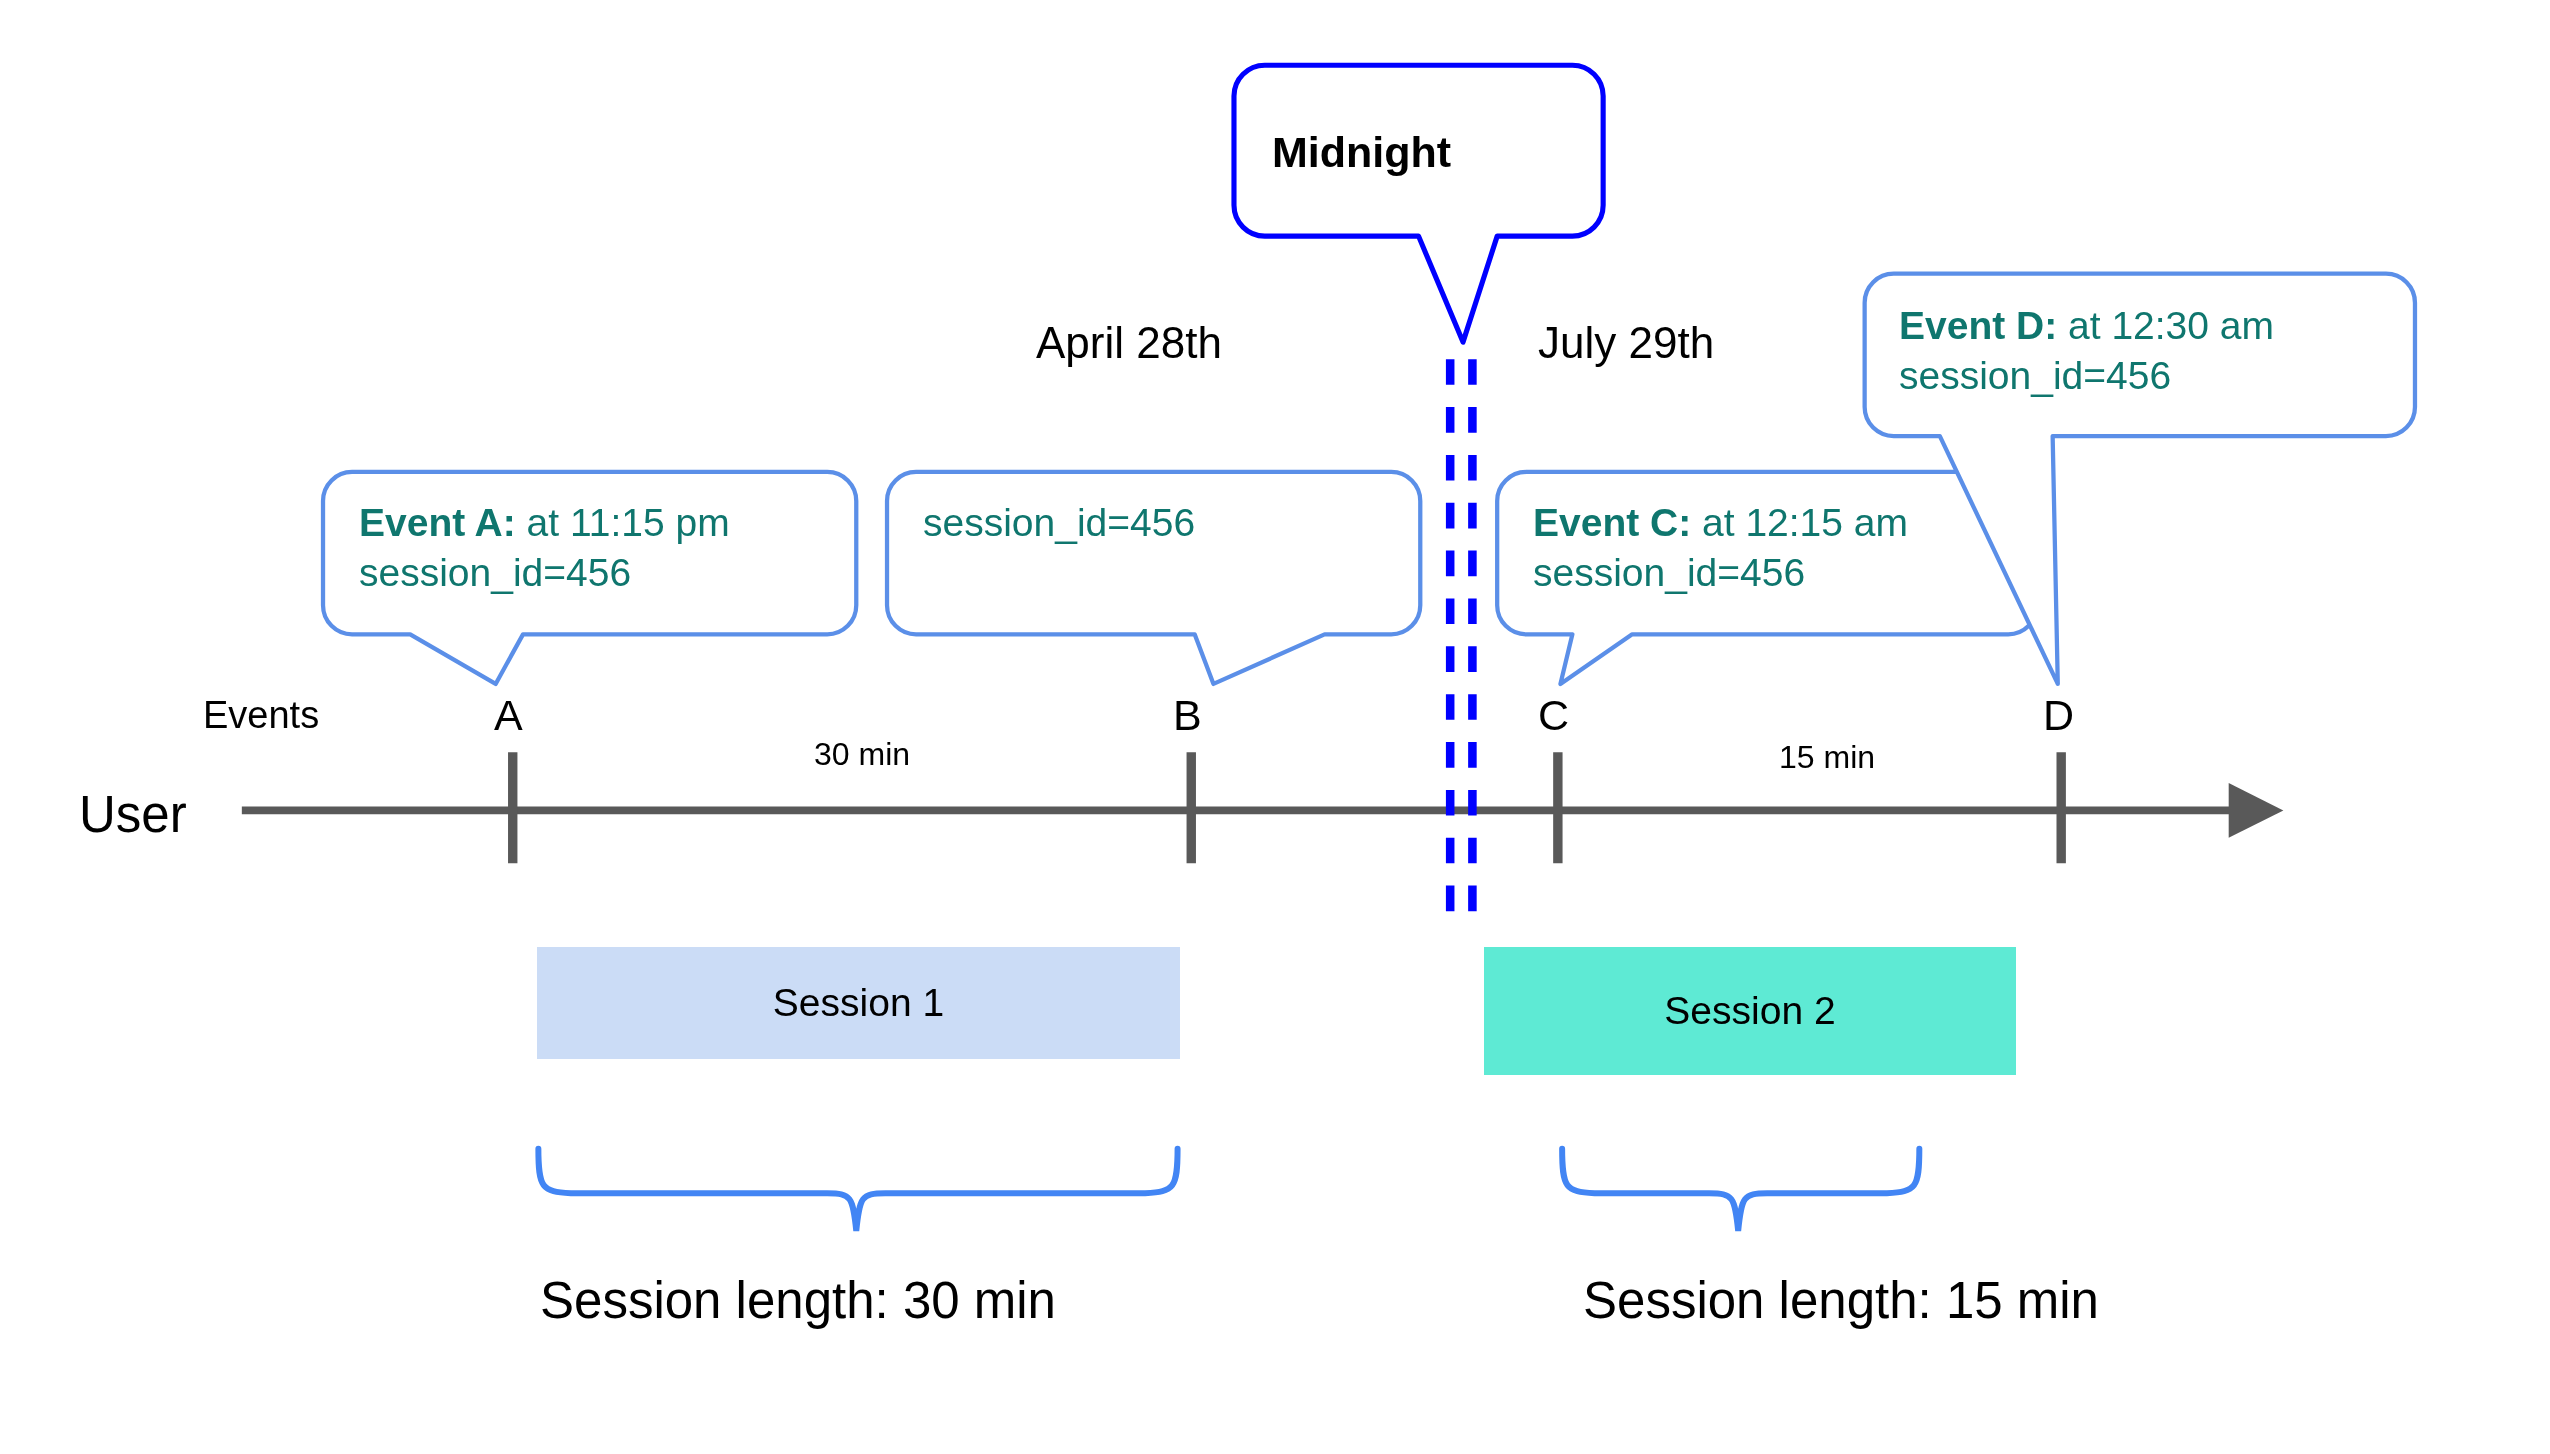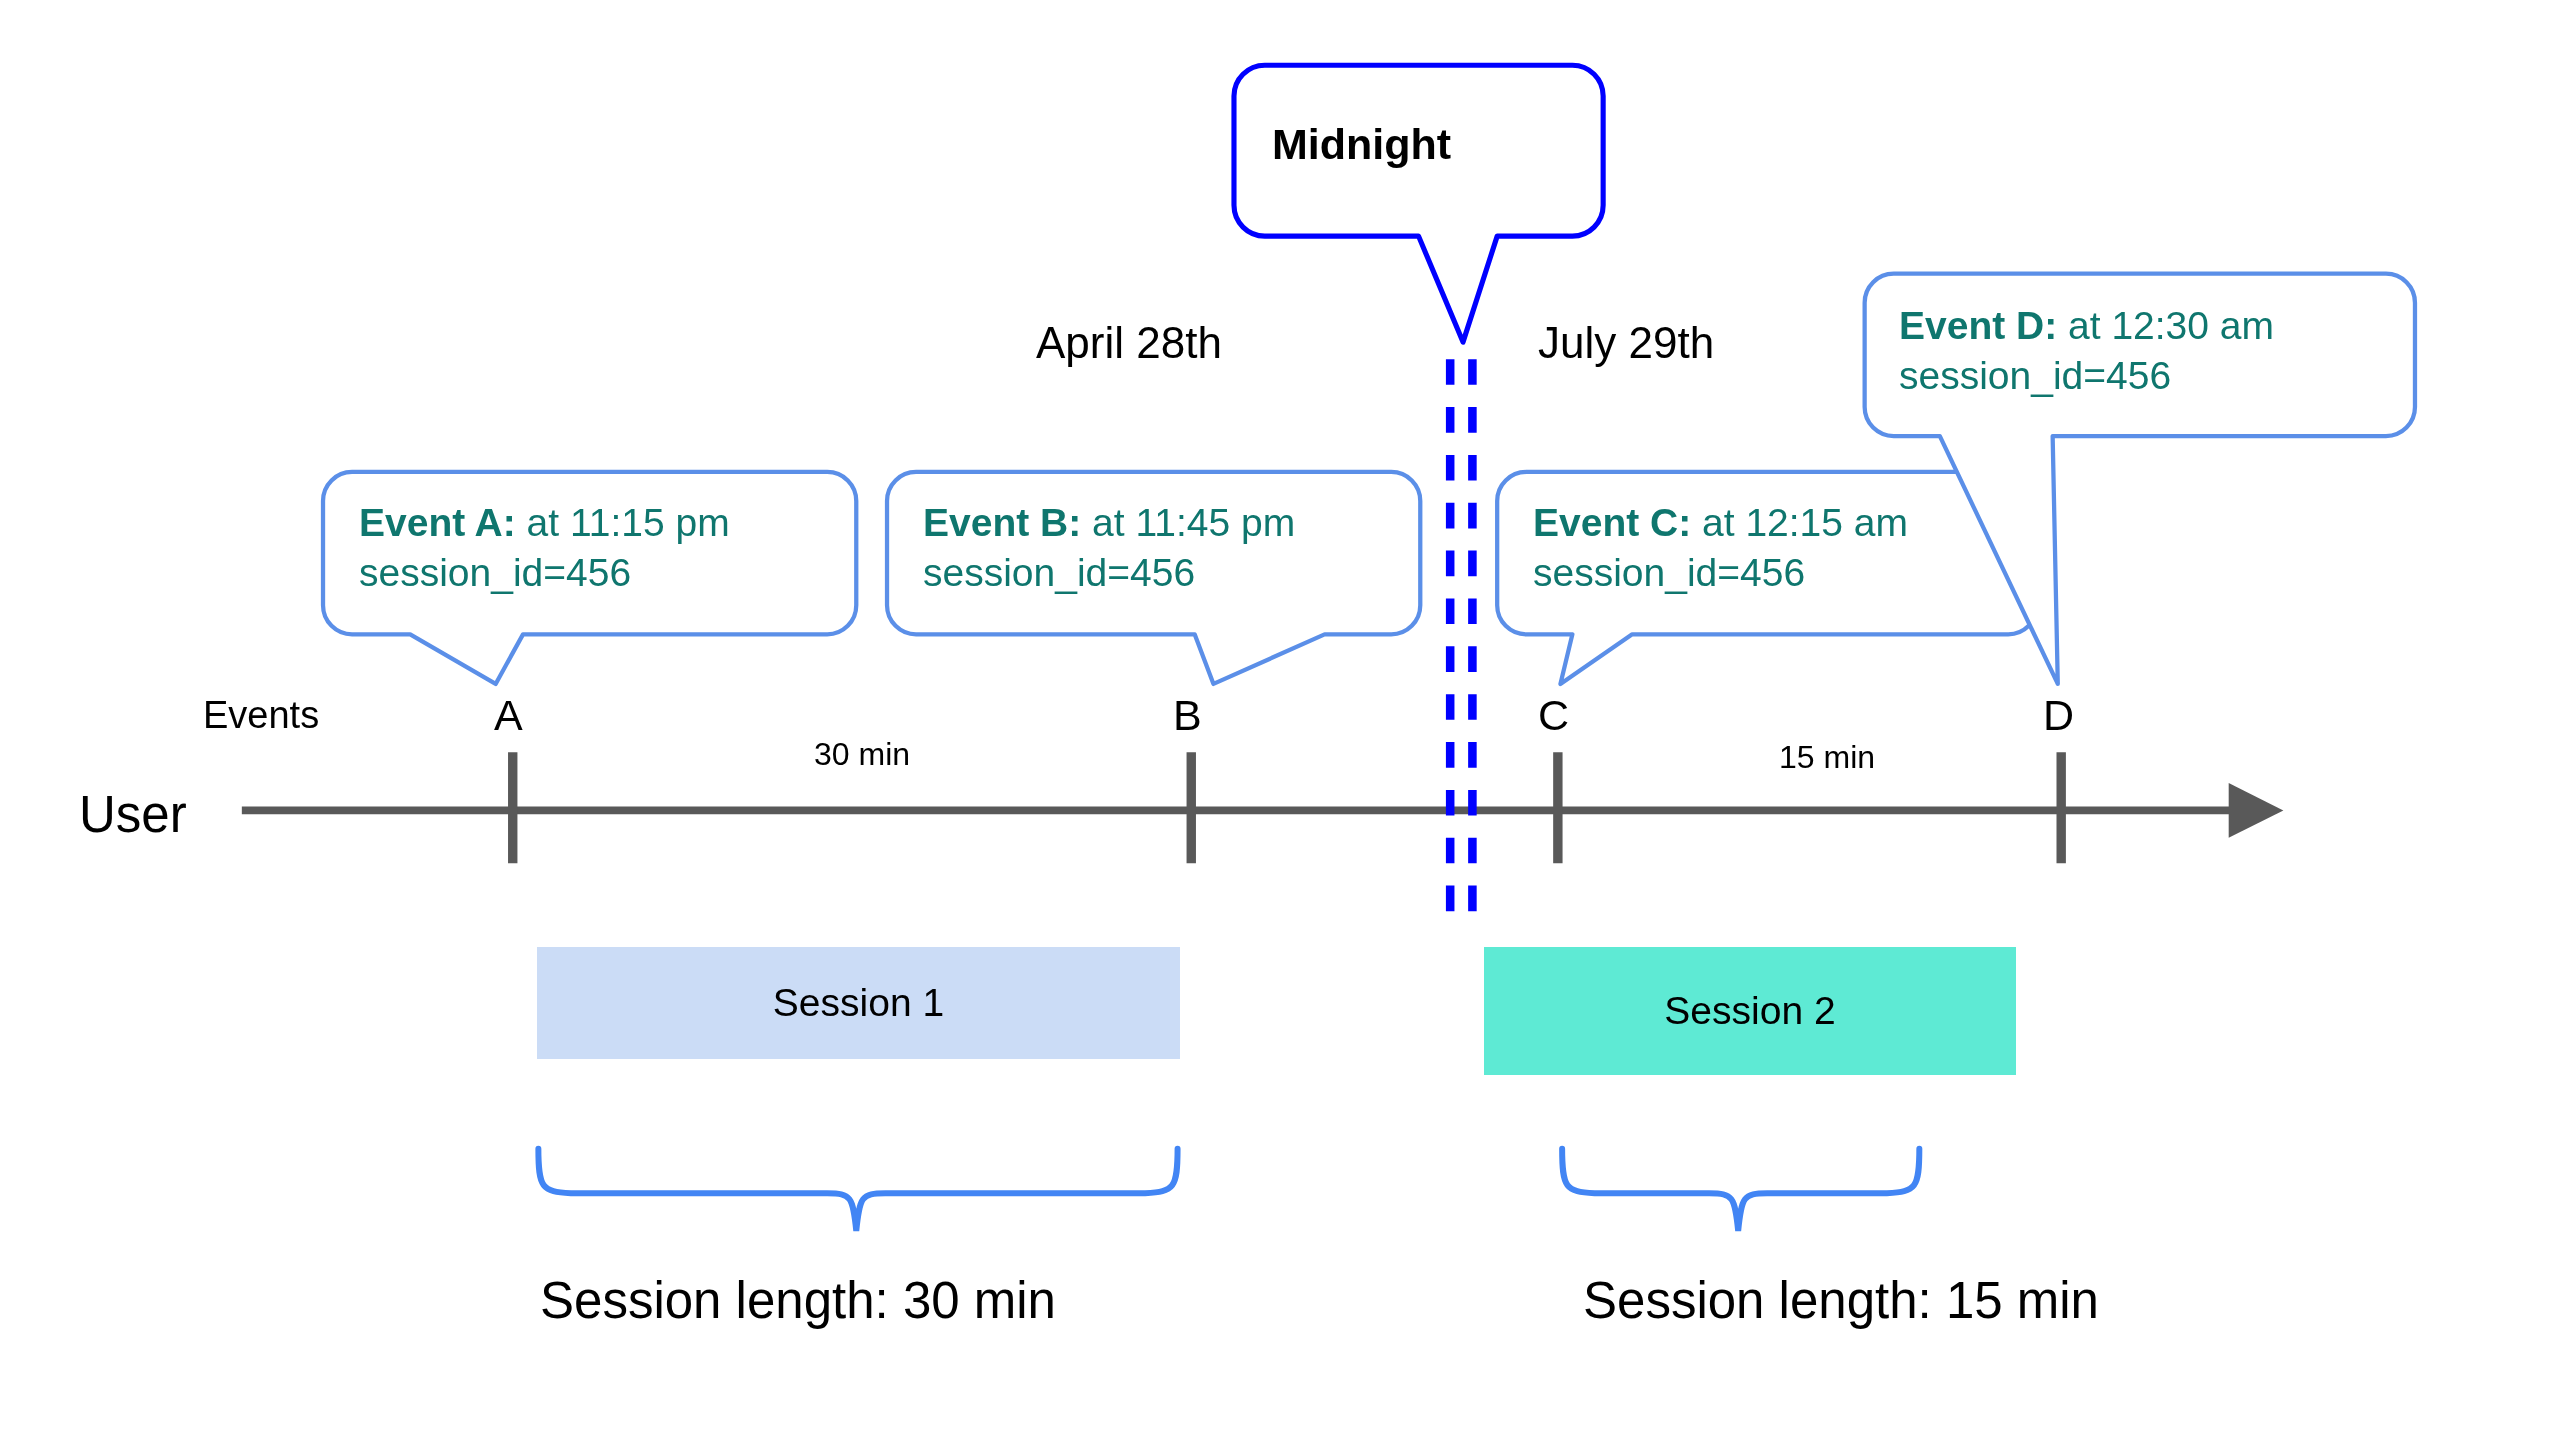--- a/index.html
+++ b/index.html
@@ -196,21 +196,21 @@
   </svg>
 
   <div class="txt lane-label-user" style="left:79px; top:786px;">User</div>
 
   <div class="txt lane-label-events" style="left:203px; top:694px;">Events</div>
 
   <div class="txt date-label" style="left:1036px; top:318px;">April 28th</div>
 
   <div class="txt date-label" style="left:1538px; top:318px;">July 29th</div>
 
-  <div class="txt midnight-label" style="left:1272px; top:120px;">Midnight</div>
+  <div class="txt midnight-label" style="left:1272px; top:128px;">Midnight</div>
 
   <div class="txt marker-letter" style="left:494px; top:691px;">A</div>
 
   <div class="txt marker-letter" style="left:1173px; top:691px;">B</div>
 
   <div class="txt marker-letter" style="left:1538px; top:691px;">C</div>
 
   <div class="txt marker-letter" style="left:2043px; top:691px;">D</div>
 
   <div class="txt interval-label" style="left:814px; top:737px;">30 min</div>
@@ -218,23 +218,20 @@
   <div class="txt interval-label" style="left:1779px; top:740px;">15 min</div>
 
   <div class="callout-text" style="left:359px; top:498px;">
     <div>
       <span class="lbl">Event A:</span><span> at 11:15 pm</span>
     </div>
     <div>session_id=456</div>
   </div>
 
   <div class="callout-text" style="left:923px; top:498px;">
-    <div>
-      <span class="lbl">Event B:</span><span> at 11:45 pm</span>
-    </div>
     <div>session_id=456</div>
   </div>
 
   <div class="callout-text" style="left:1533px; top:498px;">
     <div>
       <span class="lbl">Event C:</span><span> at 12:15 am</span>
     </div>
     <div>session_id=456</div>
   </div>
 

